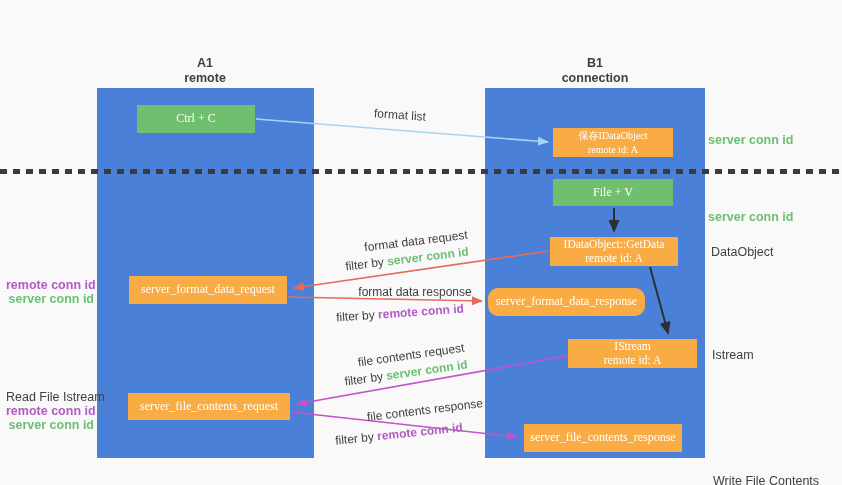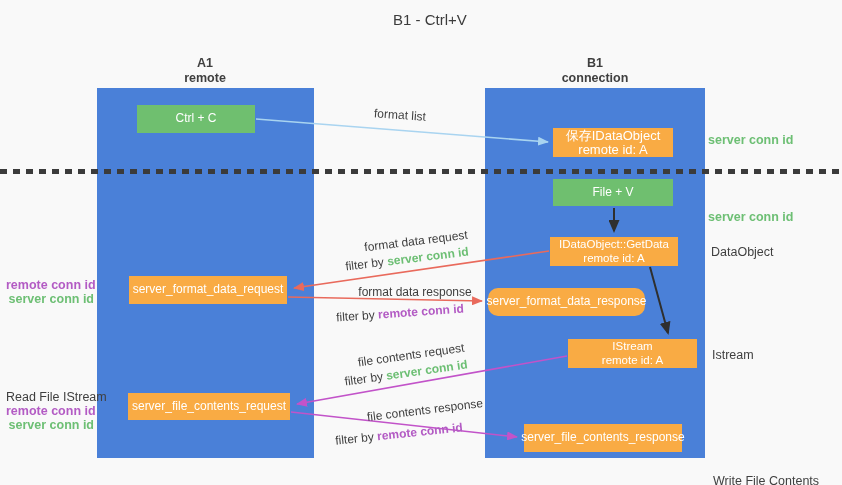--- a/index.html
+++ b/index.html
@@ -18,42 +18,41 @@
     font-size:15px;line-height:20px;color:#3c3c3c;}
   .lane-header{position:absolute;top:56px;text-align:center;font-size:12.5px;line-height:15px;color:#3f3f3f;font-weight:bold;}
   .lane-header.a{left:135px;width:140px;}
   .lane-header.b{left:525px;width:140px;}
   .lane{position:absolute;top:88px;height:370px;background:var(--lane_blue);}
   .lane.a{left:97px;width:217px;}
   .lane.b{left:485px;width:220px;}
   .dotted-line{position:absolute;left:0;top:169px;width:842px;height:5px;
     background:repeating-linear-gradient(90deg,#3b3b3b 0 7px,transparent 7px 13px);}
   .node{position:absolute;display:flex;flex-direction:column;align-items:center;justify-content:center;
-    color:#fff;font-size:12px;line-height:13.5px;text-align:center;z-index:3;}
+    color:#fff;font-size:12px;line-height:13.5px;text-align:center;z-index:3;font-family:Liberation Serif, serif;}
   .node.green{background:var(--box_green);}
   .node.orange{background:var(--box_orange);}
   .edge-label{position:absolute;white-space:nowrap;font-size:12px;color:#3f3f3f;z-index:4;}
   .kw-green{color:var(--label_green);font-weight:bold;}
   .kw-purple{color:var(--label_purple);font-weight:bold;}
   .side-label{position:absolute;white-space:nowrap;font-size:12.5px;z-index:4;}
   .side-label.green{color:var(--label_green);font-weight:bold;}
   .side-label.dark{color:#3f3f3f;}
   .left-stack{position:absolute;left:6px;width:88px;text-align:right;z-index:4;
     font-size:12.5px;font-weight:bold;line-height:13.5px;white-space:nowrap;}
   .left-stack .purple{color:var(--label_purple);}
   .left-stack .green{color:var(--label_green);}
   svg.arrows{position:absolute;left:0;top:0;z-index:2;pointer-events:none;}
 </style>
 </head>
 <body>
 
 <div class="canvas">
 
   <div class="title">
-    <div>B1 - Ctrl+V</div>
   </div>
 
   <div class="lane-header a">
     <div>A1</div>
     <div>remote</div>
   </div>
   <div class="lane-header b">
     <div>B1</div>
     <div>connection</div>
   </div>
@@ -84,21 +83,21 @@
     <line x1="288" y1="297" x2="482" y2="301" stroke="#e96a5c" stroke-width="1.6" marker-end="url(#m-red)"></line>
     <line x1="650" y1="267" x2="668" y2="333" stroke="#2f2f2f" stroke-width="2" marker-end="url(#m-black)"></line>
     <line x1="567" y1="356" x2="297" y2="404" stroke="#c253c9" stroke-width="1.6" marker-end="url(#m-magenta)"></line>
     <line x1="291" y1="412" x2="517" y2="437" stroke="#c253c9" stroke-width="1.6" marker-end="url(#m-magenta)"></line>
   </svg>
 
   <div class="node green" style="left:137px;top:105px;width:118px;height:28px;">
     <div>Ctrl + C</div>
   </div>
 
-  <div class="node orange" style="left:553px;top:128px;width:120px;height:29px;font-size:13px;">
+  <div class="node orange" style="left:553px;top:128px;width:120px;height:29px;font-size:10px;">
     <div>保存IDataObject</div>
     <div>remote id: A</div>
   </div>
 
   <div class="node green" style="left:553px;top:179px;width:120px;height:27px;">
     <div>File + V</div>
   </div>
 
   <div class="node orange" style="left:550px;top:237px;width:128px;height:29px;font-size:11.5px;">
     <div>IDataObject::GetData</div>
@@ -156,19 +155,19 @@
   <div class="side-label green" style="left:708px;top:210px;">server conn id</div>
   <div class="side-label dark" style="left:711px;top:245px;">DataObject</div>
   <div class="side-label dark" style="left:712px;top:348px;">Istream</div>
   <div class="side-label dark" style="left:713px;top:454px;margin-top:20px;">Write File Contents</div>
 
   <div class="left-stack" style="top:279px;">
     <div class="purple">remote conn id</div>
     <div class="green">server conn id</div>
   </div>
 
-  <div class="side-label dark" style="left:6px;top:390px;width:88px;text-align:right;">Read File IStream</div>
+  <div class="side-label dark" style="left:6px;top:390px;width:88px;text-align:right;">Read File Istream</div>
   <div class="left-stack" style="top:405px;">
     <div class="purple">remote conn id</div>
     <div class="green">server conn id</div>
   </div>
 
 </div>
 
 </body></html>

